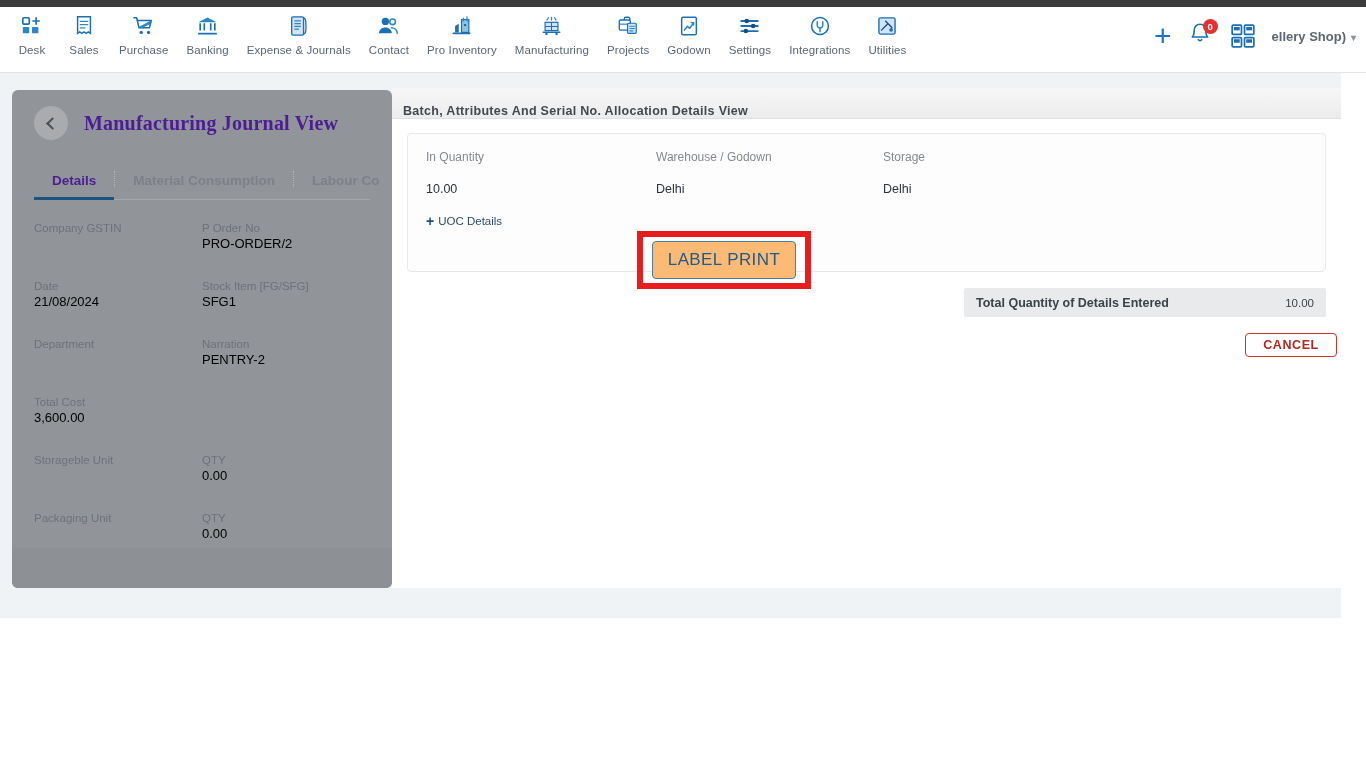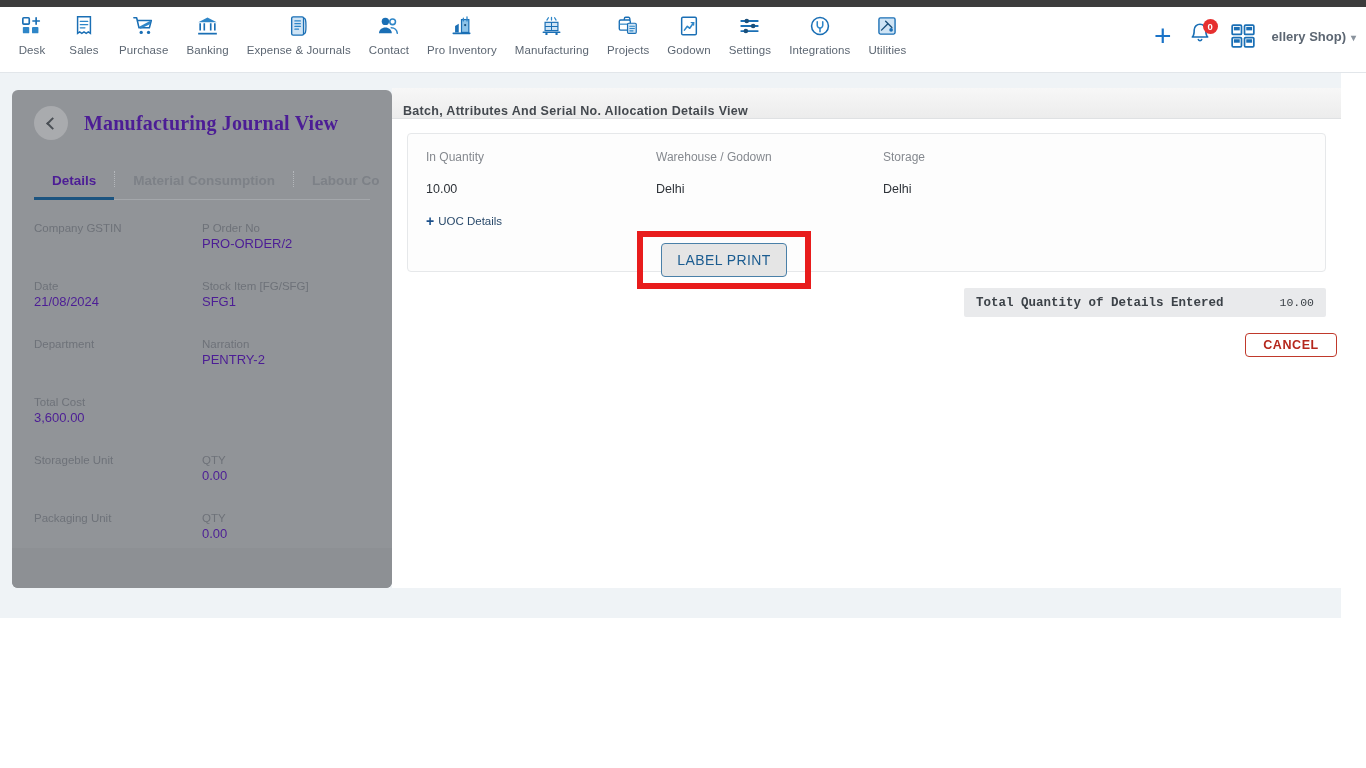--- a/index.html
+++ b/index.html
@@ -152,21 +152,21 @@
     width: 1px; height: 16px;
     border-left: 1px dotted #b4b7bb;
     margin-bottom: 12px;
   }
   .lc-fields {
     padding: 22px 22px 0 22px;
   }
   .fld-row { display: flex; margin-bottom: 10px; }
   .fld { width: 50%; min-height: 48px; }
   .fld-label { font-size: 11.5px; color: #6e7279; margin-bottom: 2px; }
-  .fld-value { font-size: 13px; color: #4c1d95; font-weight: 500; }
+  .fld-value { font-size: 13px; color: #000000; font-weight: 500; }
   .lc-footer {
     position: absolute; left: 0; bottom: 0;
     width: 100%; height: 40px;
     background: #8d9094;
   }
 
   
   .modal-panel {
     position: absolute; left: 392px; top: 88px;
     width: 949px; height: 500px;
@@ -219,38 +219,37 @@
     position: absolute;
     left: 229px; top: 97px;
     width: 174px; height: 58px;
     border: 6px solid #e81c1c;
     background: transparent;
     display: flex; align-items: center; justify-content: center;
   }
   .label-print-btn {
     border: 1px solid #4a80a8;
     border-radius: 4px;
-    background: #e5e5e5;
+    background: #fdba74;
     color: #1b5c90;
-    font-size: 14px; font-weight: 500;
+    font-size: 17px; font-weight: 500;
     letter-spacing: .4px;
     padding: 8px 15px;
     cursor: pointer;
     white-space: nowrap;
     font-family: "Liberation Sans", sans-serif;
   }
 
   .total-bar {
     position: absolute; left: 572px; top: 200px;
     width: 362px; height: 29px;
     background: #e9eaec;
     display: flex; align-items: center;
     padding: 4px 12px;
     border-radius: 2px;
-    font-family: Liberation Mono, monospace;
   }
   .total-label {
     font-size: 12.5px; font-weight: bold; color: #3c4248;
   }
   .total-value {
     margin-left: auto;
     font-size: 11.5px; color: #3c4248;
   }
 
   .cancel-btn {

